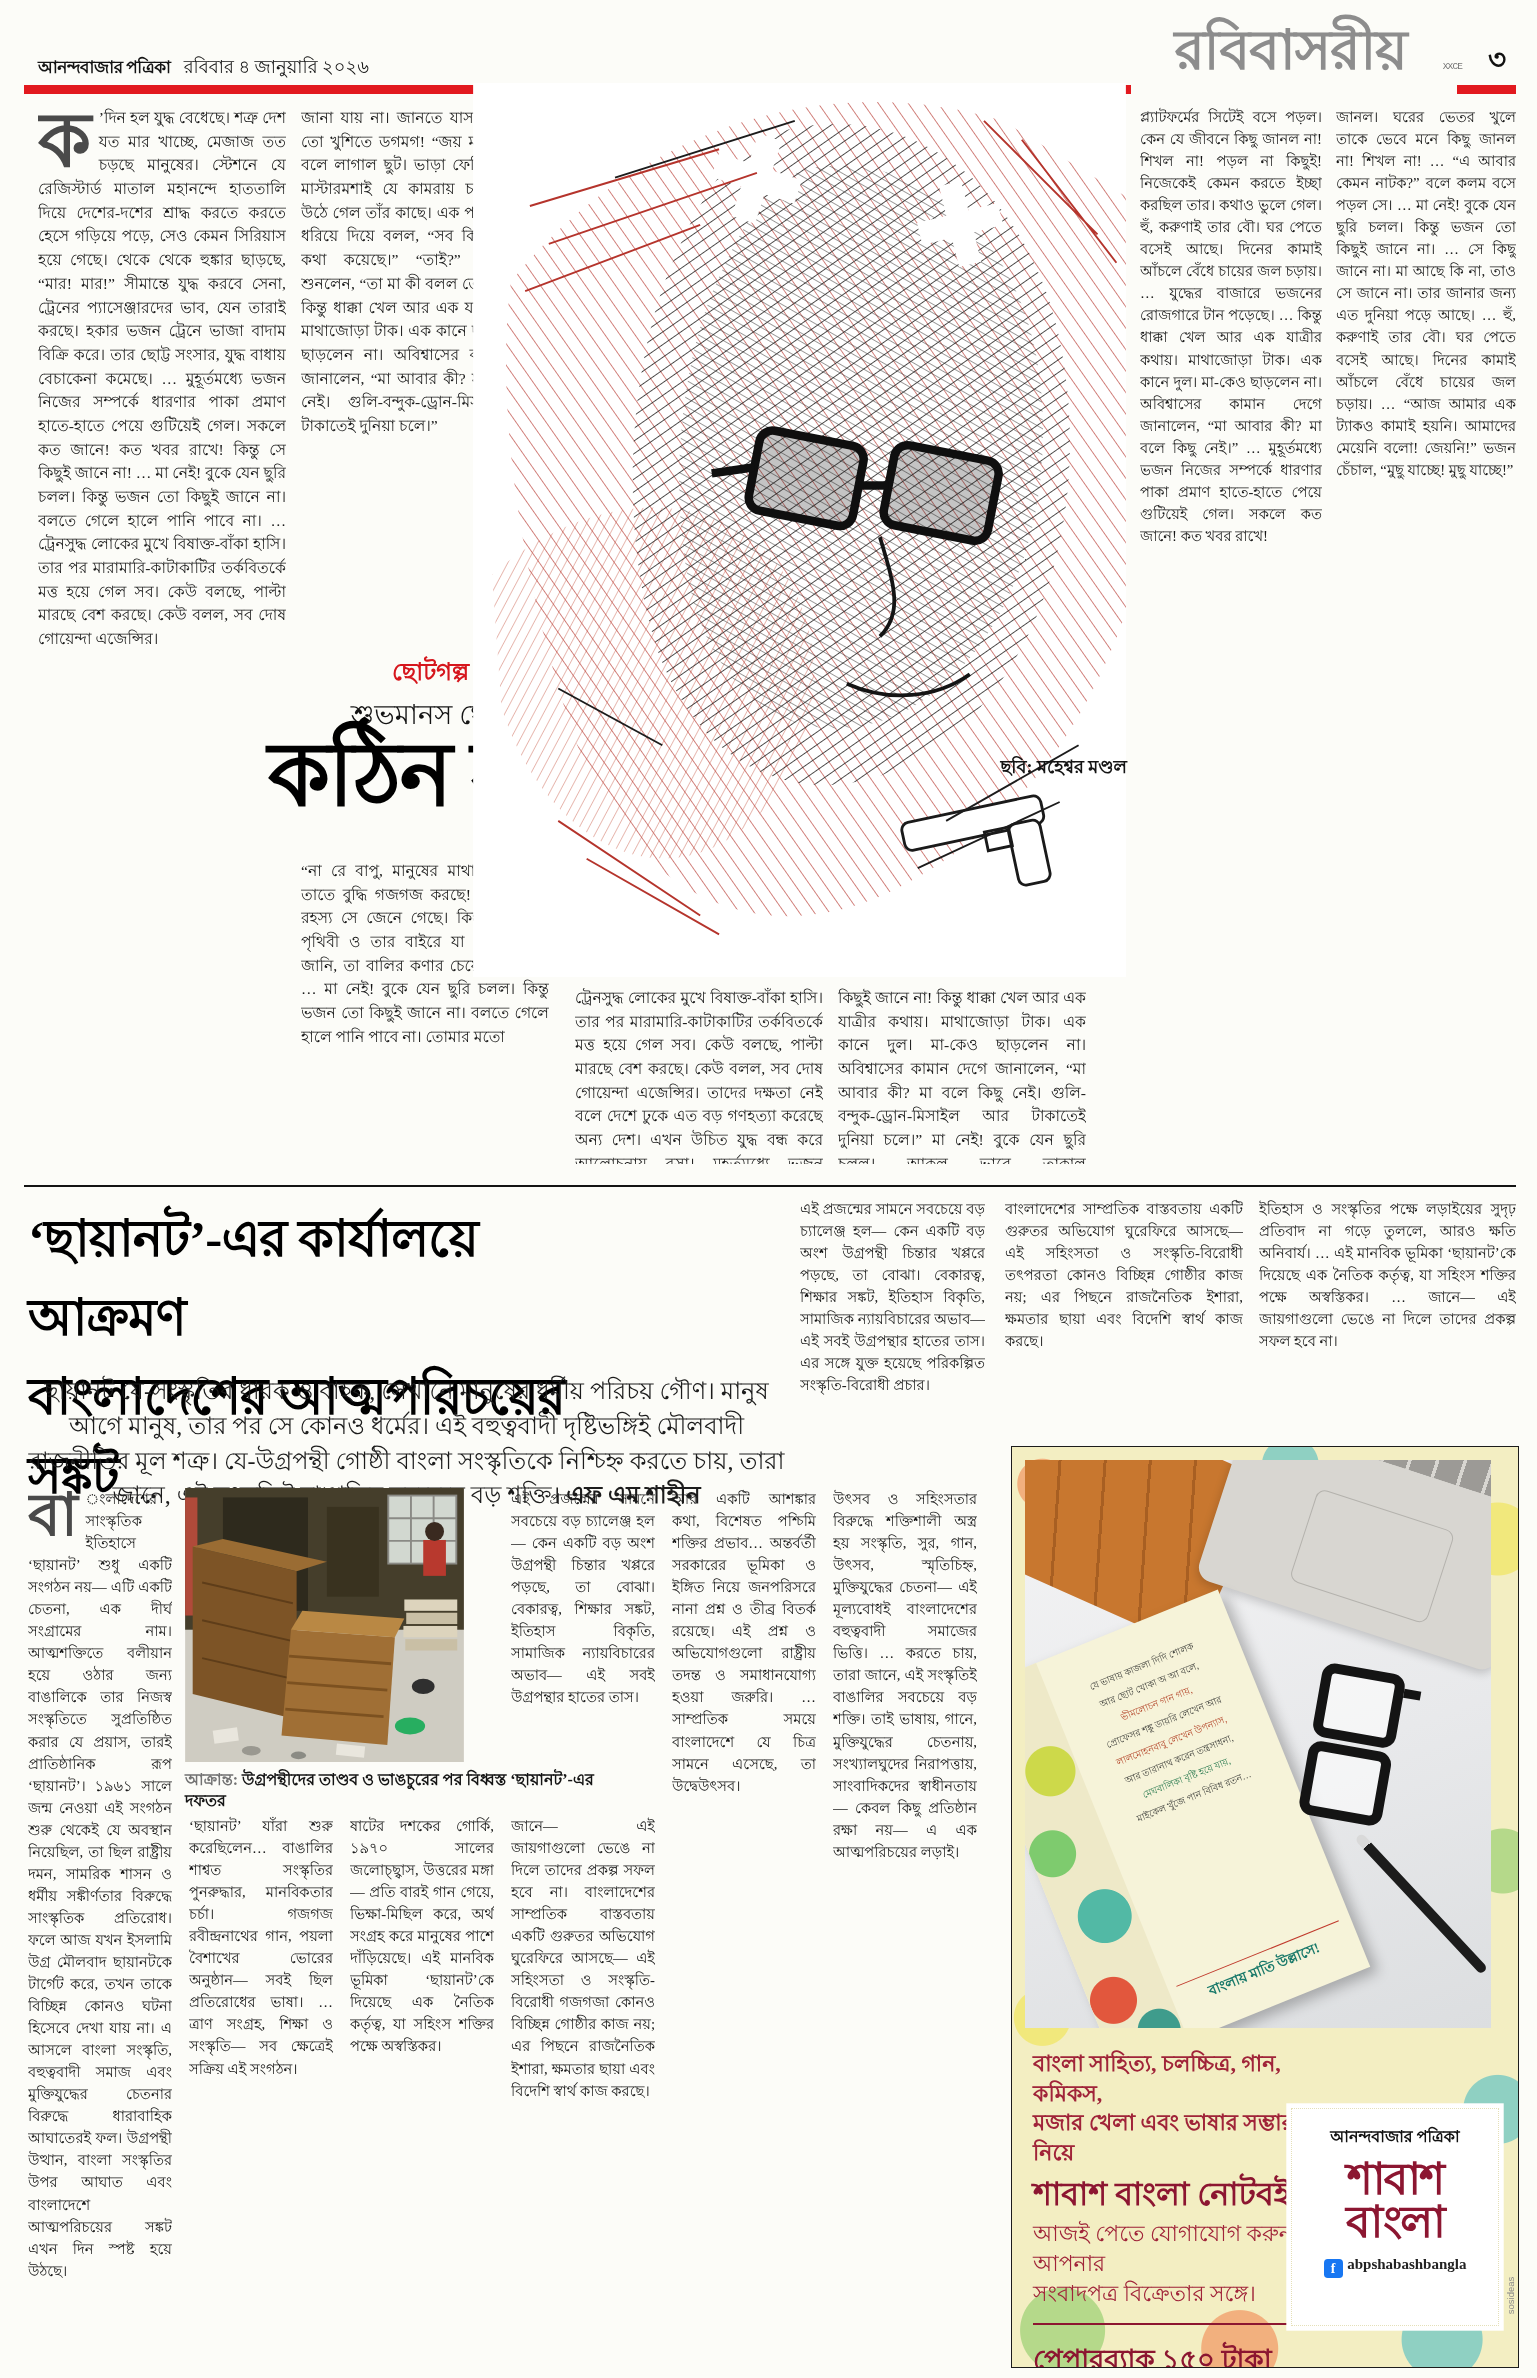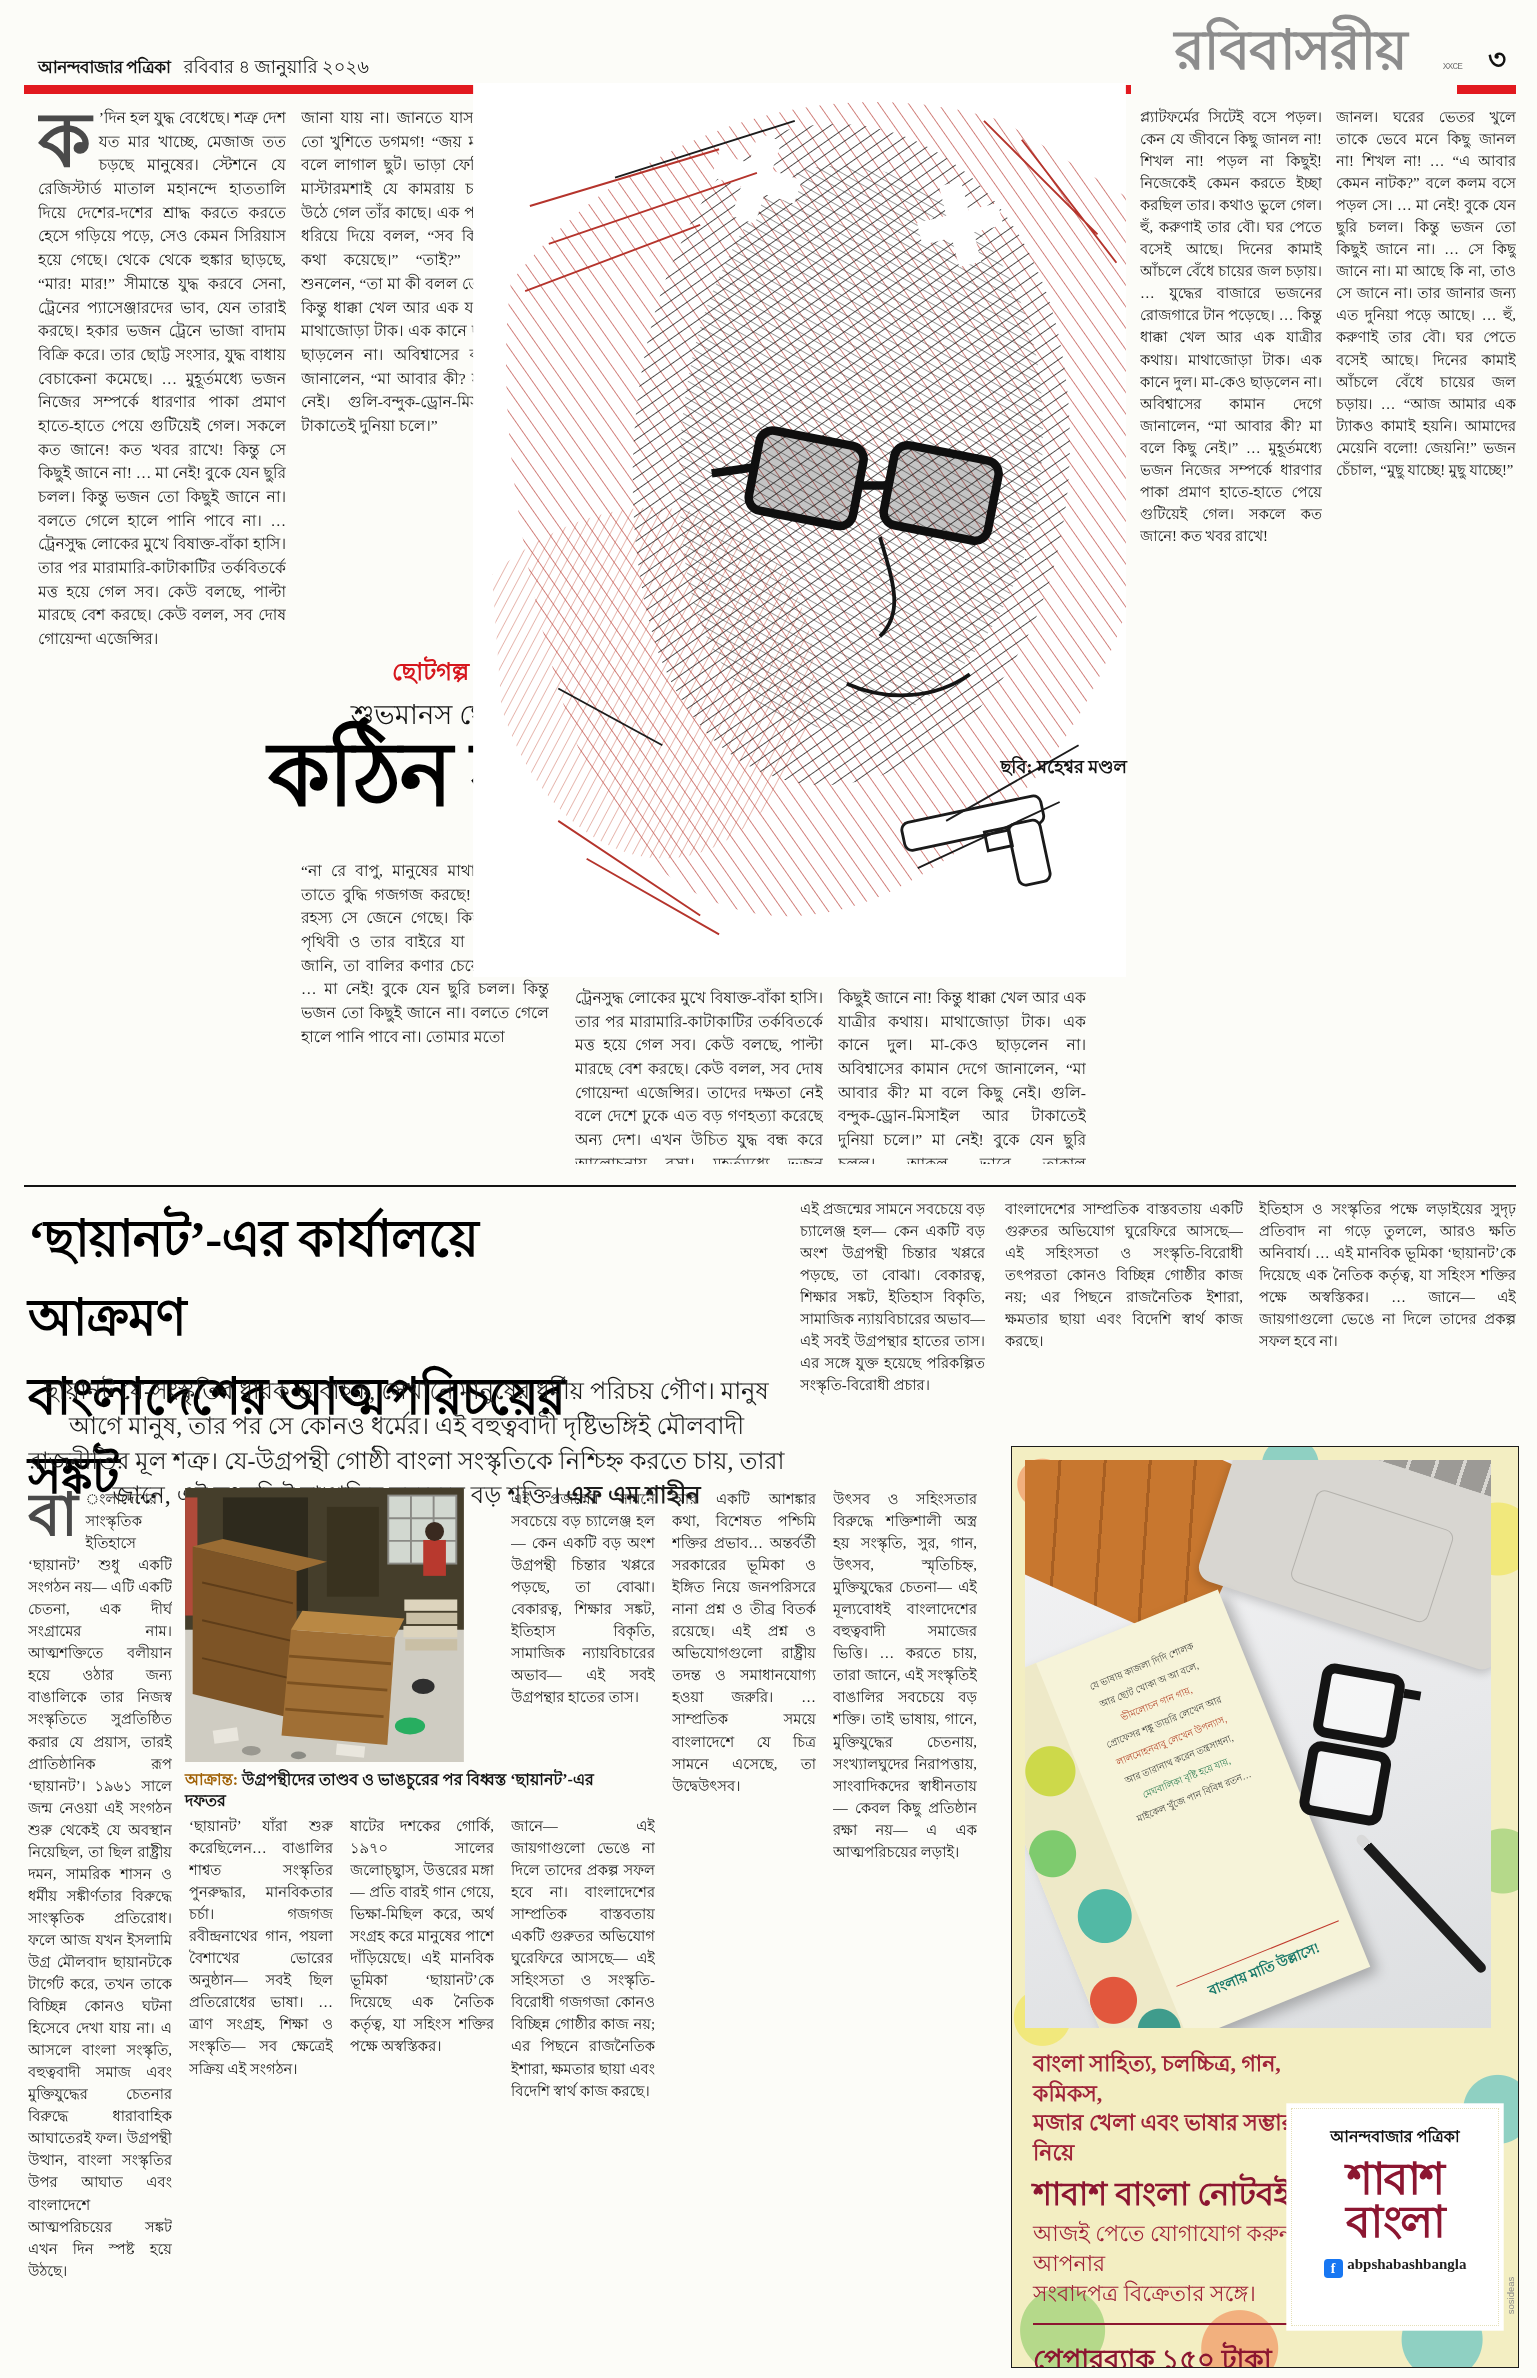--- a/index.html
+++ b/index.html
@@ -39,21 +39,21 @@
   
   .divider{position:absolute;left:24px;top:1185px;width:1492px;height:1.9px;background:#141414;}
   .s2-headline{position:absolute;left:28px;top:1200px;width:596px;font-size:51px;font-weight:bold;
                line-height:1.55;letter-spacing:-0.9px;color:#000;}
   .standfirst{position:absolute;left:28px;top:1374px;width:757px;text-align:center;
               font-size:24px;line-height:1.45;color:#1c1c1c;}
   .standfirst b{white-space:nowrap;}
   .photo{position:absolute;left:185px;top:1488px;width:279px;height:274px;}
   .caption{position:absolute;left:185px;top:1770px;width:435px;font-size:16px;
            font-weight:bold;line-height:1.3;}
-  .caption .cap-label{color:#a16207;}
+  .caption .cap-label{color:#737373;}
 
   
   .ad{position:absolute;left:1011px;top:1446px;width:506px;height:920px;border:1.9px solid #1c1c1c;
       overflow:hidden;background:#f3eec2;}
   .ad-pattern{position:absolute;inset:0;
     background:
      radial-gradient(circle at 6% 4%, #f2b07e 0 24.6px, transparent 25.6px),
      radial-gradient(circle at 55% 2%, #8fd0c2 0 28px, transparent 29px),
      radial-gradient(circle at 96% 10%, #f1e87c 0 36px, transparent 37px),
      radial-gradient(circle at 97% 45%, #b5d98a 0 32px, transparent 33px),

